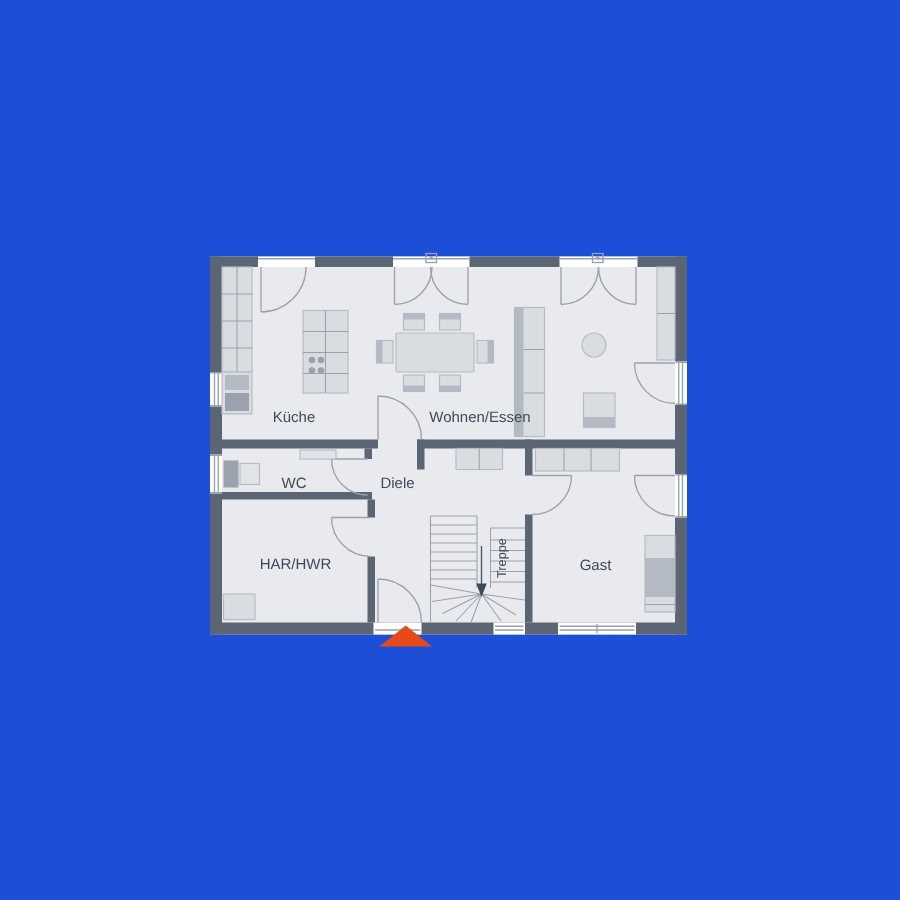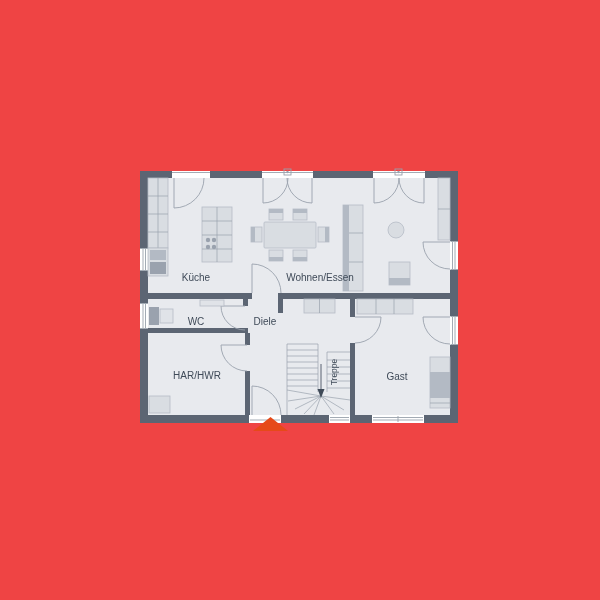--- a/index.html
+++ b/index.html
@@ -1,16 +1,16 @@
 <!DOCTYPE html>
 <html style="--wall: #5c6573; --floor: #e8eaee; --furn: #d9dde2; --furn-stroke: #b6bcc6; --furn-dark: #b3bac4; --line: #9aa2ad; --frame: #99a1ac; --text: #3f4a58; --accent: #e64a19;"><head>
 <meta charset="utf-8">
 <style>
   html,body{margin:0;padding:0;background:#ffffff;}
-  .page{width:600px;height:600px;position:relative;background:#ef4444;font-family:"Liberation Sans",sans-serif;}
+  .page{width:600px;height:600px;position:relative;background:#1d4ed8;font-family:"Liberation Sans",sans-serif;}
   svg{position:absolute;left:0;top:0;}
   .floor{fill:var(--floor,#e8eaee);}
   .wall{fill:var(--wall,#5c6573);}
   .open{fill:#ffffff;}
   .frame{stroke:var(--frame,#99a1ac);stroke-width:0.9;fill:none;}
   .line{stroke:var(--line,#9aa2ad);stroke-width:0.9;fill:none;}
   .thin{stroke:var(--line,#9aa2ad);stroke-width:0.7;fill:none;}
   .furn{fill:var(--furn,#d9dde2);stroke:var(--furn-stroke,#b6bcc6);stroke-width:0.8;}
   .furnlight{fill:#e0e3e8;stroke:var(--furn-stroke,#b6bcc6);stroke-width:0.8;}
   .dark{fill:var(--furn-dark,#b3bac4);}

